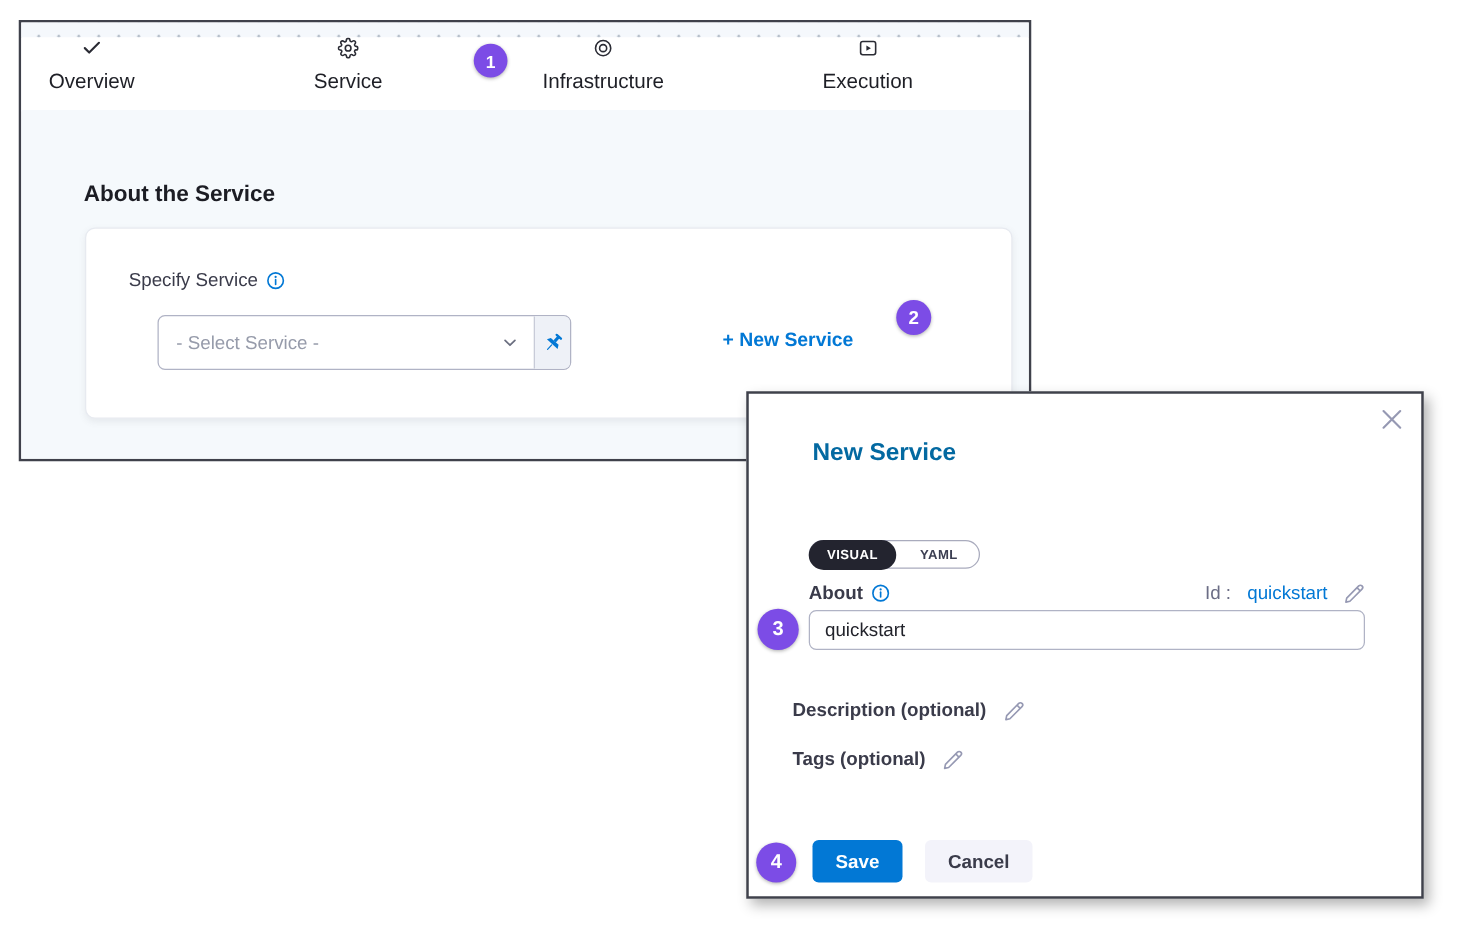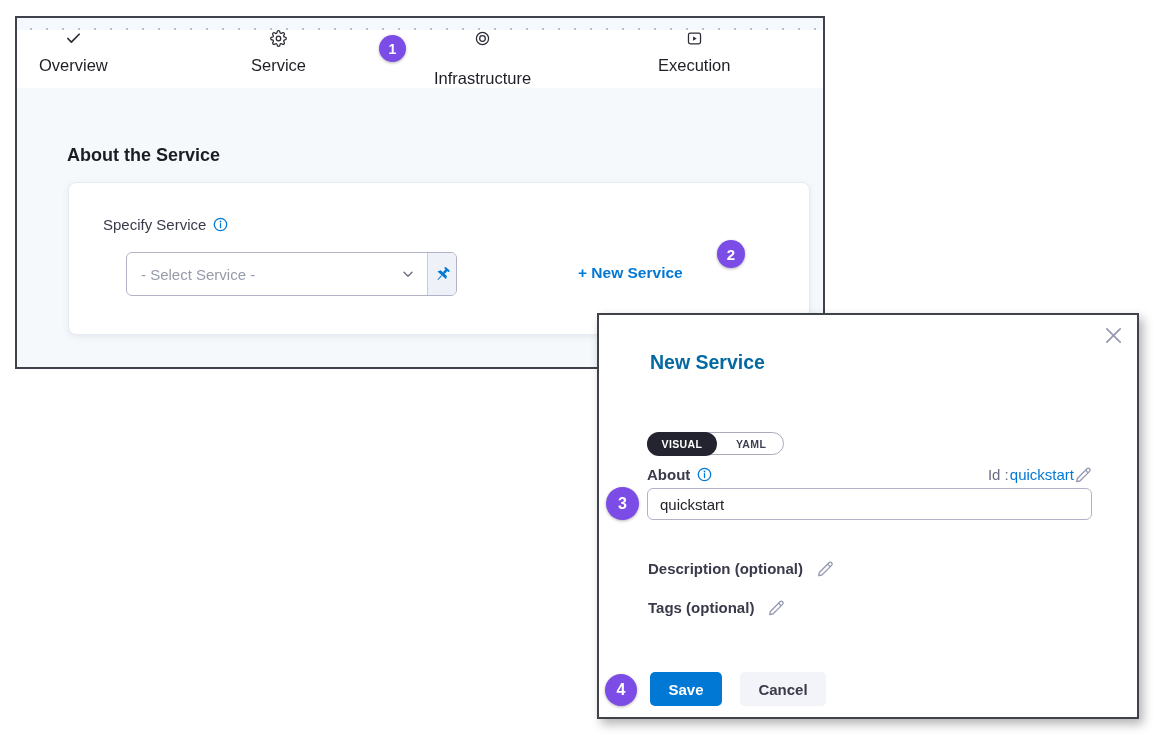--- a/index.html
+++ b/index.html
@@ -22,21 +22,21 @@
     position:absolute;left:0;top:12px;right:0;height:58px;background:#ffffff;
     border-bottom:1px solid #dfe2ea;
   }
   .tab{
     position:absolute;top:0;height:58px;display:flex;align-items:center;gap:9px;
     font-size:16.5px;font-weight:500;color:#1e1f26;cursor:pointer;white-space:nowrap;flex-direction:column;
   }
   .tab .ticon{display:flex;align-items:center;color:#2b2c35;}
   .tab-overview{left:22px;}
   .tab-service{left:234px;}
-  .tab-infrastructure{left:417px;justify-content:space-between;}
+  .tab-infrastructure{left:417px;}
   .tab-execution{left:641px;}
   .active-underline{
     position:absolute;left:202px;top:67px;width:175px;height:3px;
     background:#0278d5;border-radius:2px;
   }
   .panel-content{
     position:absolute;left:0;top:70px;right:0;bottom:0;background:#f5f9fc;
   }
   .section-heading{
     position:absolute;left:50px;top:127px;font-size:18px;font-weight:700;color:#1c1d24;
@@ -92,30 +92,30 @@
   .seg-visual{
     position:relative;left:-1.5px;height:24px;padding:0 15px;border-radius:12.5px;
     background:#23242f;color:#ffffff;
   }
   .seg-yaml{padding:0 17px;color:#3c3f52;}
   .name-row{
     position:absolute;left:48px;top:150px;width:445px;height:18px;
     display:flex;align-items:center;justify-content:space-between;
   }
   .name-label{display:flex;align-items:center;gap:7px;font-size:15px;font-weight:600;color:#3a3b4a;}
-  .id-line{display:flex;align-items:center;gap:1px;font-size:15px;text-align:center;}
+  .id-line{display:flex;align-items:center;gap:13px;font-size:15px;text-align:center;}
   .id-prefix{color:#6b6d85;}
   .id-value{color:#0278d5;font-weight:500;cursor:pointer;}
   .name-input{
     position:absolute;left:48px;top:173px;width:445px;height:32px;box-sizing:border-box;
     border:1px solid #b0b3c5;border-radius:6px;padding:0 12px;font-size:15px;color:#22232b;
     font-family:"Liberation Sans","DejaVu Sans",sans-serif;outline:none;background:#fff;
   }
   .opt-line{
-    position:absolute;left:49px;display:flex;align-items:center;gap:14px;
+    position:absolute;left:35px;display:flex;align-items:center;gap:14px;
     font-size:15px;font-weight:600;color:#3a3b4a;
   }
   .opt-desc{top:245px;}
   .opt-tags{top:284px;}
   .btn-row{position:absolute;left:51px;top:357px;display:flex;gap:18px;}
   .btn{
     height:34px;border-radius:5px;font-size:15px;font-weight:700;border:none;cursor:pointer;
     display:flex;align-items:center;justify-content:center;
     font-family:"Liberation Sans","DejaVu Sans",sans-serif;
   }

